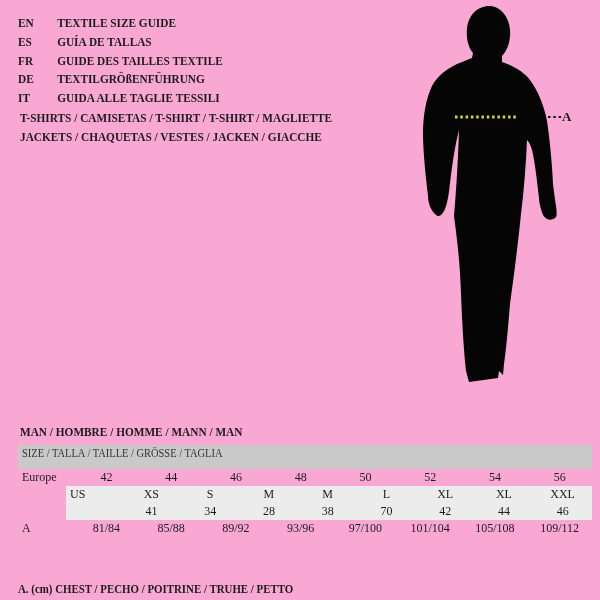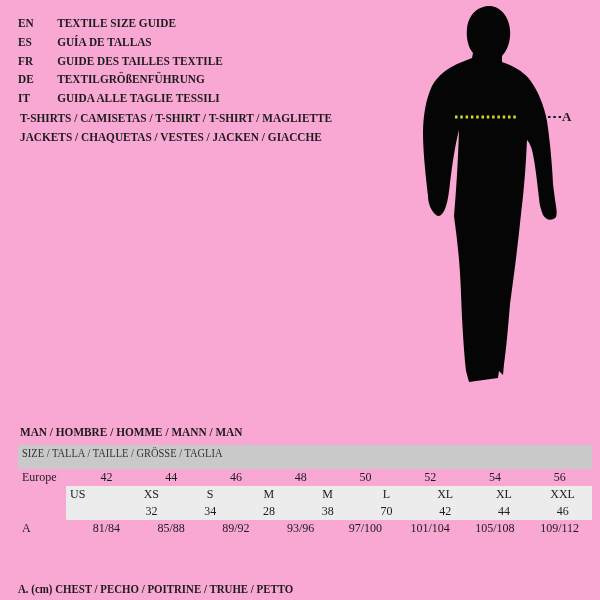--- a/index.html
+++ b/index.html
@@ -150,21 +150,21 @@
       <div class="t-cell">M</div>
       <div class="t-cell">M</div>
       <div class="t-cell">L</div>
       <div class="t-cell">XL</div>
       <div class="t-cell">XL</div>
       <div class="t-cell">XXL</div>
     </div>
 
     <div class="t-row shaded">
       <div class="t-label"></div>
-      <div class="t-cell">32</div>
+      <div class="t-cell">41</div>
       <div class="t-cell">34</div>
       <div class="t-cell">28</div>
       <div class="t-cell">38</div>
       <div class="t-cell">70</div>
       <div class="t-cell">42</div>
       <div class="t-cell">44</div>
       <div class="t-cell">46</div>
     </div>
 
     <div class="t-row">

